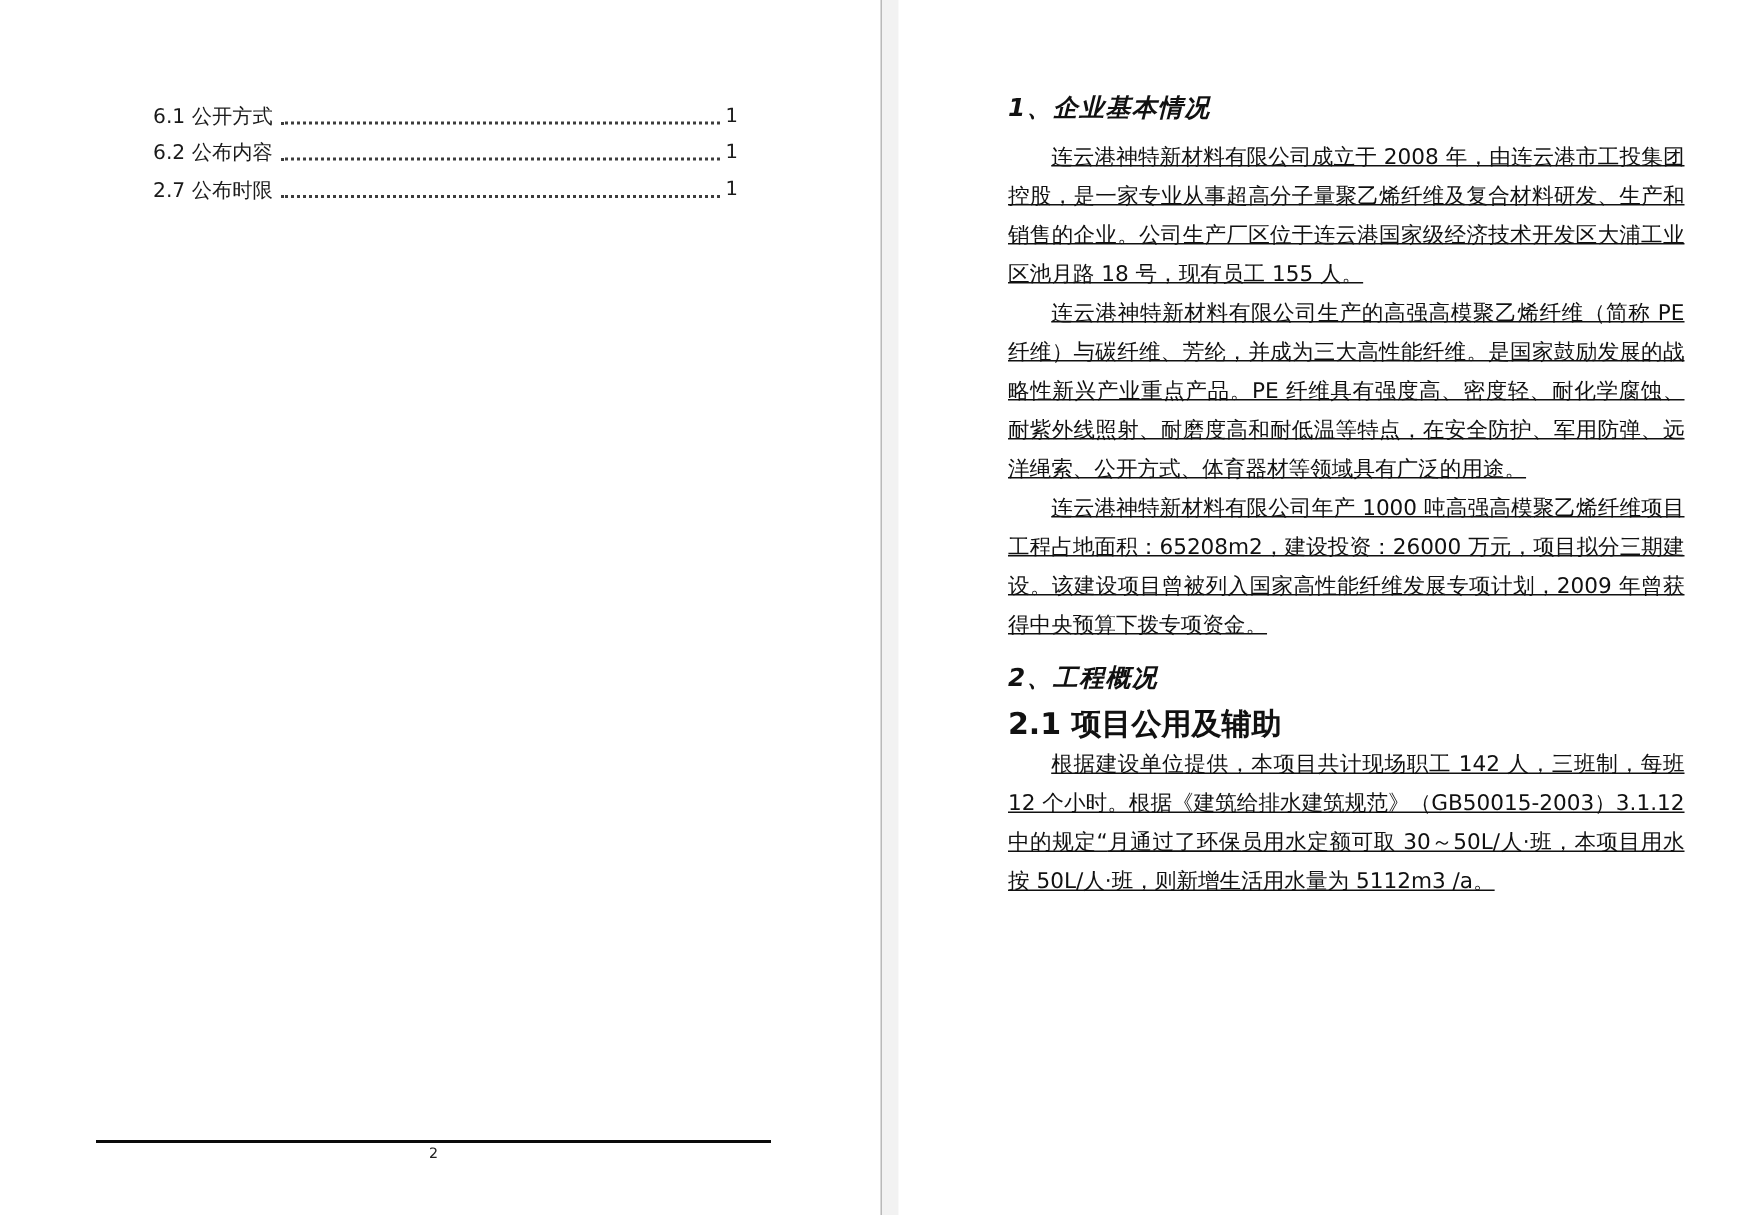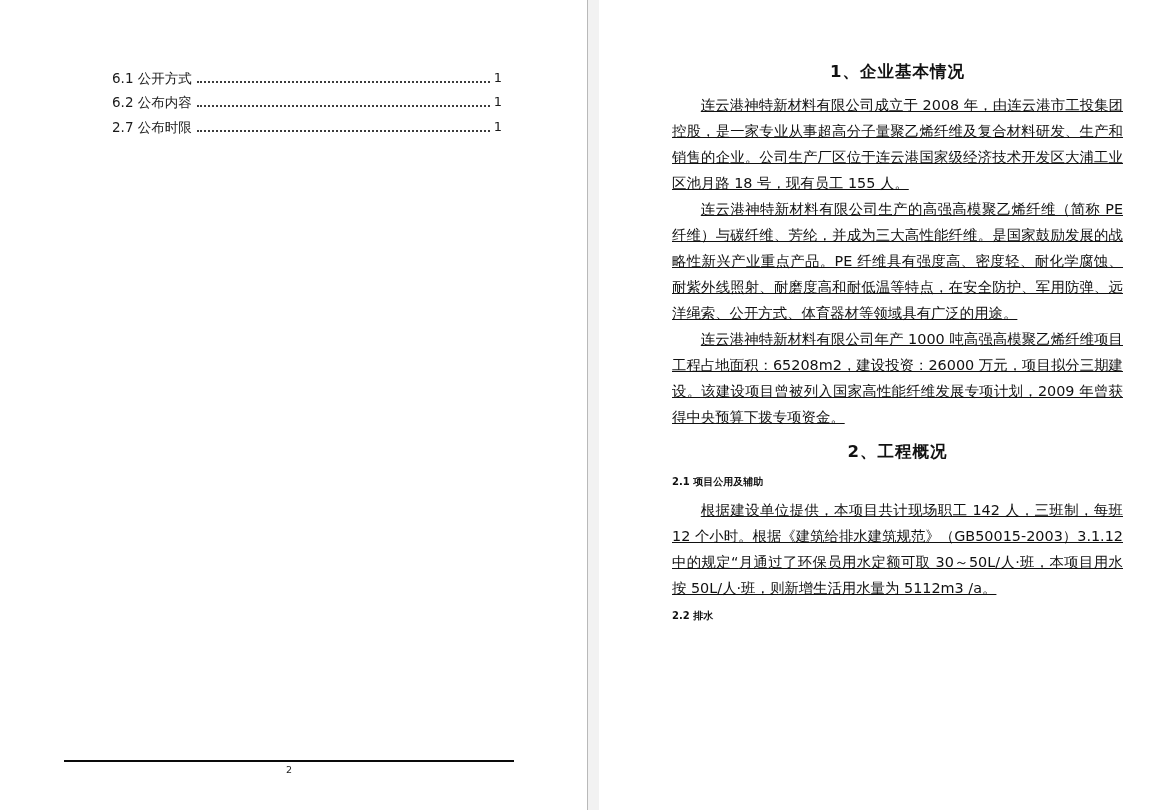--- a/index.html
+++ b/index.html
@@ -30,21 +30,21 @@
 
   
   .page-left {
     position: absolute;
     left: 0; top: 0;
     width: 587px; height: 810px;
     background: #ffffff;
   }
   .toc {
     position: absolute;
-    left: 112px;
+    left: 102px;
     top: 62px;
     width: 390px;
   }
   .toc-row {
     display: flex;
     align-items: flex-end;
     height: 24.5px;
     font-size: 13.5px;
     color: #1a1a1a;
   }
@@ -90,26 +90,27 @@
     font-size: 14.4px;
     line-height: 26px;
     text-align: justify;
     color: #111;
   }
   .doc-h1 {
     font-size: 16.5px;
     font-weight: bold;
     line-height: 24px;
     margin: 2px 0 8px 0;
-    text-align: center;
+    text-align: left;
     letter-spacing: 1px;
+    font-style: italic;
   }
   .doc-h1.second { margin-top: 10px; margin-bottom: 7px; }
   .doc-h2 {
-    font-size: 10px;
+    font-size: 20px;
     font-weight: bold;
     line-height: 22px;
     margin: 4px 0 4px 0;
     text-align: left;
   }
   .doc-p {
     margin: 0;
     text-indent: 2em;
     text-decoration: underline;
   }
@@ -151,19 +152,18 @@
 
       <p class="doc-p">连云港神特新材料有限公司成立于 2008 年，由连云港市工投集团控股，是一家专业从事超高分子量聚乙烯纤维及复合材料研发、生产和销售的企业。公司生产厂区位于连云港国家级经济技术开发区大浦工业区池月路 18 号，现有员工 155 人。</p>
       <p class="doc-p">连云港神特新材料有限公司生产的高强高模聚乙烯纤维（简称 PE 纤维）与碳纤维、芳纶，并成为三大高性能纤维。是国家鼓励发展的战略性新兴产业重点产品。PE 纤维具有强度高、密度轻、耐化学腐蚀、耐紫外线照射、耐磨度高和耐低温等特点，在安全防护、军用防弹、远洋绳索、公开方式、体育器材等领域具有广泛的用途。</p>
       <p class="doc-p">连云港神特新材料有限公司年产 1000 吨高强高模聚乙烯纤维项目工程占地面积：65208m2，建设投资：26000 万元，项目拟分三期建设。该建设项目曾被列入国家高性能纤维发展专项计划，2009 年曾获得中央预算下拨专项资金。</p>
 
       <div class="doc-h1 second">2、工程概况</div>
 
       <div class="doc-h2">2.1 项目公用及辅助</div>
       <p class="doc-p"><span>根据建设单位提供，本项目共计现场职工 142 人，三班制，每班 12 个小时。根据《建筑给排水建筑规范》（GB50015-2003）3.1.12 中的规定“</span><span class="u">月通过了环保</span><span>员用水定额可取 30～50L/人·班，本项目用水按 50L/人·班，则新增生活用水量为 5112m3 /a。</span></p>
 
-      <div class="doc-h2">2.2 排水</div>
 
     </div>
 
   </div>
 
 </div>
 
 </body></html>

